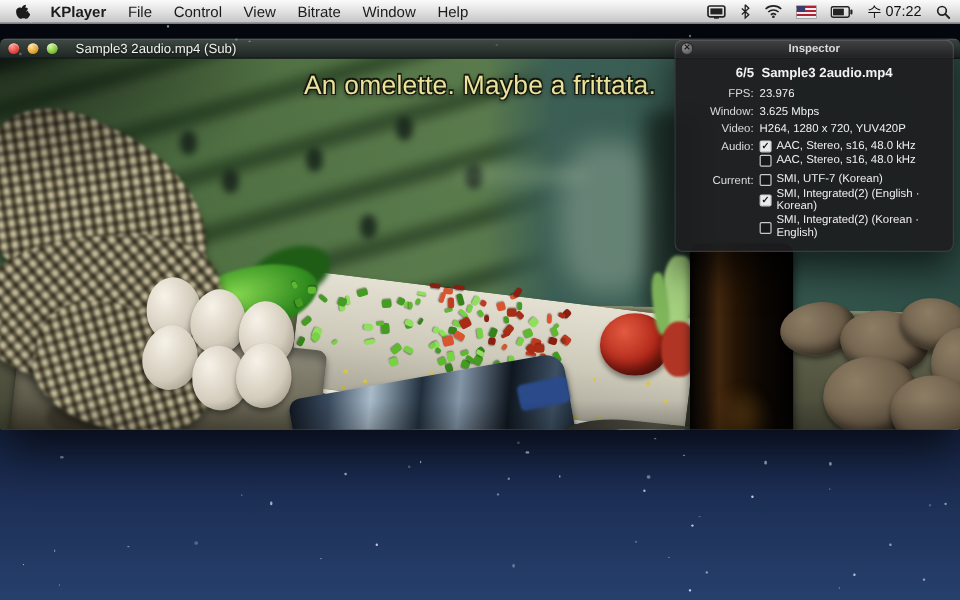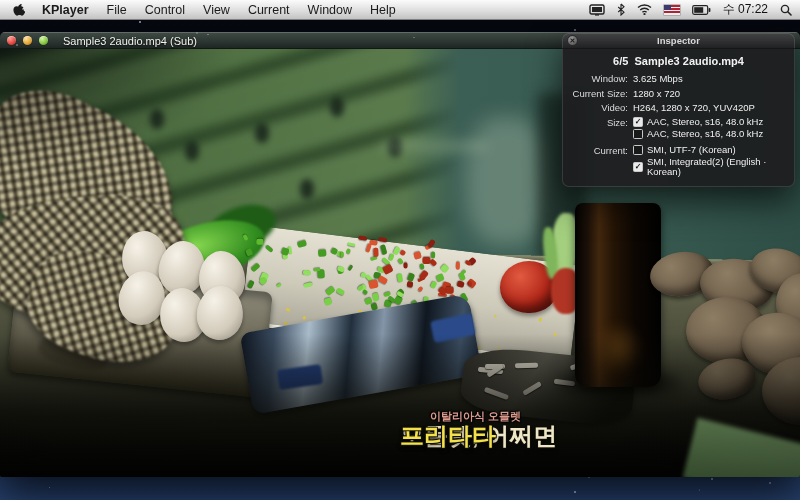--- a/index.html
+++ b/index.html
@@ -21,21 +21,21 @@
   .menu-item{padding:0 9px;line-height:20px;white-space:nowrap;}
   .menu-item.app{font-weight:bold;}
   .apple-wrap{padding:0 8px 0 4px;display:flex;align-items:center;}
   .mb-right{margin-left:auto;display:flex;align-items:center;gap:12px;}
   .mb-ico{display:flex;align-items:center;}
   .flag{width:16px;height:10px;position:relative;background:repeating-linear-gradient(180deg,#b22234 0 1.6px,#eee 1.6px 3.2px);box-shadow:0 0 0 0.5px #888;}
   .flag .union{position:absolute;left:0;top:0;width:7px;height:5px;background:#3c3b6e;}
   .clock{font-size:12px;color:#111;}
   
   .player-window{
-    position:absolute;left:0;top:32px;width:800px;height:445px;z-index:10;
+    position:absolute;left:0;top:32px;width:800px;height:326px;z-index:10;
     border-radius:5px 5px 2px 2px;overflow:hidden;
     box-shadow:0 16px 42px rgba(0,0,0,.75);
   }
   .titlebar{
     height:17px;display:flex;align-items:center;padding:0 7px;position:relative;
     background:linear-gradient(rgba(105,120,104,.60),rgba(40,52,42,.62));
     box-shadow:inset 0 1px 0 rgba(255,255,255,.18), inset 0 -1px 0 rgba(0,0,0,.35);
   }
   .tl{width:9px;height:9px;border-radius:50%;margin-right:7px;box-shadow:inset 0 1px 1px rgba(255,255,255,.55),0 0 1px rgba(0,0,0,.6);}
   .tl.red{background:radial-gradient(circle at 35% 30%,#ff9a92,#e3453e 60%,#9c1d16);}
@@ -282,21 +282,21 @@
   <span class="apple-wrap">
     <svg width="13" height="15" viewBox="0 0 13 15">
       <path fill="#1b1b1b" d="M6.7 3.5c.7-.9 1.9-1.5 2.9-1.5.1 1-.3 2-.9 2.7-.6.8-1.7 1.4-2.7 1.3-.1-.9.2-1.8.7-2.5z"></path>
       <path fill="#1b1b1b" d="M10.6 8.4c0-1.7 1.4-2.5 1.5-2.6-.8-1.2-2.1-1.4-2.5-1.4-1.1-.1-2.1.6-2.6.6-.6 0-1.4-.6-2.3-.6-1.2 0-3.2 1-3.2 3.7 0 1.6.6 3.2 1.3 4.3.7 1 1.5 2 2.5 2 1 0 1.4-.6 2.6-.6 1.2 0 1.6.6 2.6.6 1.1 0 1.8-1 2.4-2 .8-1.1 1.1-2.2 1.1-2.3-.1 0-2.1-.8-2.1-3.1z" transform="scale(.95)"></path>
     </svg>
   </span>
   <span class="menu-item app">KPlayer</span>
   <span class="menu-item">File</span>
   <span class="menu-item">Control</span>
   <span class="menu-item">View</span>
-  <span class="menu-item">Current</span>
+  <span class="menu-item">Bitrate</span>
   <span class="menu-item">Window</span>
   <span class="menu-item">Help</span>
 
   <span class="mb-right">
     <span class="mb-ico">
       <svg width="16" height="12" viewBox="0 0 16 12">
           <rect x="1" y="1" width="14" height="9" rx="1.5" fill="none" stroke="#222" stroke-width="1.4"></rect>
           <rect x="3" y="3" width="10" height="5" fill="#222"></rect>
           <rect x="6" y="10.2" width="4" height="1.4" fill="#222"></rect>
         </svg>
@@ -539,53 +539,54 @@
         <div class="potato" style="position: absolute; left: 776px; top: 224px; width: 54px; height: 60px; transform: rotate(0deg);"></div>
         <div class="potato" style="position: absolute; left: 686px; top: 248px; width: 80px; height: 66px; transform: rotate(-4deg);"></div>
         <div class="potato" style="position: absolute; left: 742px; top: 264px; width: 74px; height: 62px; transform: rotate(8deg);"></div>
         <div class="potato" style="position: absolute; left: 762px; top: 308px; width: 80px; height: 68px; transform: rotate(0deg);"></div>
         <div class="potato" style="position: absolute; left: 698px; top: 310px; width: 58px; height: 40px; transform: rotate(-12deg);"></div>
       </div>
     <div class="v-front-dark"></div>
     <div class="v-wedge"></div>
     <div class="v-vignette"></div>
 
+    <div class="sub-top">An omelette. Maybe a frittata.</div>
     <div class="sub-note">이탈리아식 오믈렛</div>
     <div class="sub-main">
         <span class="w">오믈렛, 어쩌면 </span>
         <span class="y">프리타타</span>
       </div>
   </div>
 </div>
 
 <div class="inspector">
   <div class="insp-titlebar">
     <span class="insp-close"></span>
     <span>Inspector</span>
   </div>
   <div class="insp-header">
     <span>6/5</span>&nbsp;
     <span>Sample3 2audio.mp4</span>
   </div>
 
   <div class="insp-row">
+    <span class="insp-label">FPS:</span>
+    <span class="insp-val">23.976</span>
+  </div>
+  <div class="insp-row">
     <span class="insp-label">Window:</span>
     <span class="insp-val">3.625 Mbps</span>
-  </div>
-  <div class="insp-row">
-    <span class="insp-label">Current Size:</span>
-    <span class="insp-val">1280 x 720</span>
   </div>
   <div class="insp-row">
     <span class="insp-label">Video:</span>
     <span class="insp-val">H264, 1280 x 720, YUV420P</span>
   </div>
 
   <div class="insp-row" style="margin-top:1px">
-    <span class="insp-label">Size:</span>
+    <span class="insp-label">Audio:</span>
     <span class="insp-val">
       <span class="check-line">
         <span class="cb">✓</span>
         <span>AAC, Stereo, s16, 48.0 kHz</span>
       </span>
       <span class="check-line">
         <span class="cb"></span>
         <span>AAC, Stereo, s16, 48.0 kHz</span>
       </span>
     </span>
@@ -595,15 +596,19 @@
     <span class="insp-label">Current:</span>
     <span class="insp-val">
       <span class="check-line">
         <span class="cb"></span>
         <span>SMI, UTF-7 (Korean)</span>
       </span>
       <span class="check-line">
         <span class="cb">✓</span>
         <span>SMI, Integrated(2) (English · Korean)</span>
       </span>
+      <span class="check-line">
+        <span class="cb"></span>
+        <span>SMI, Integrated(2) (Korean · English)</span>
+      </span>
     </span>
   </div>
 </div>
 
 </body></html>

